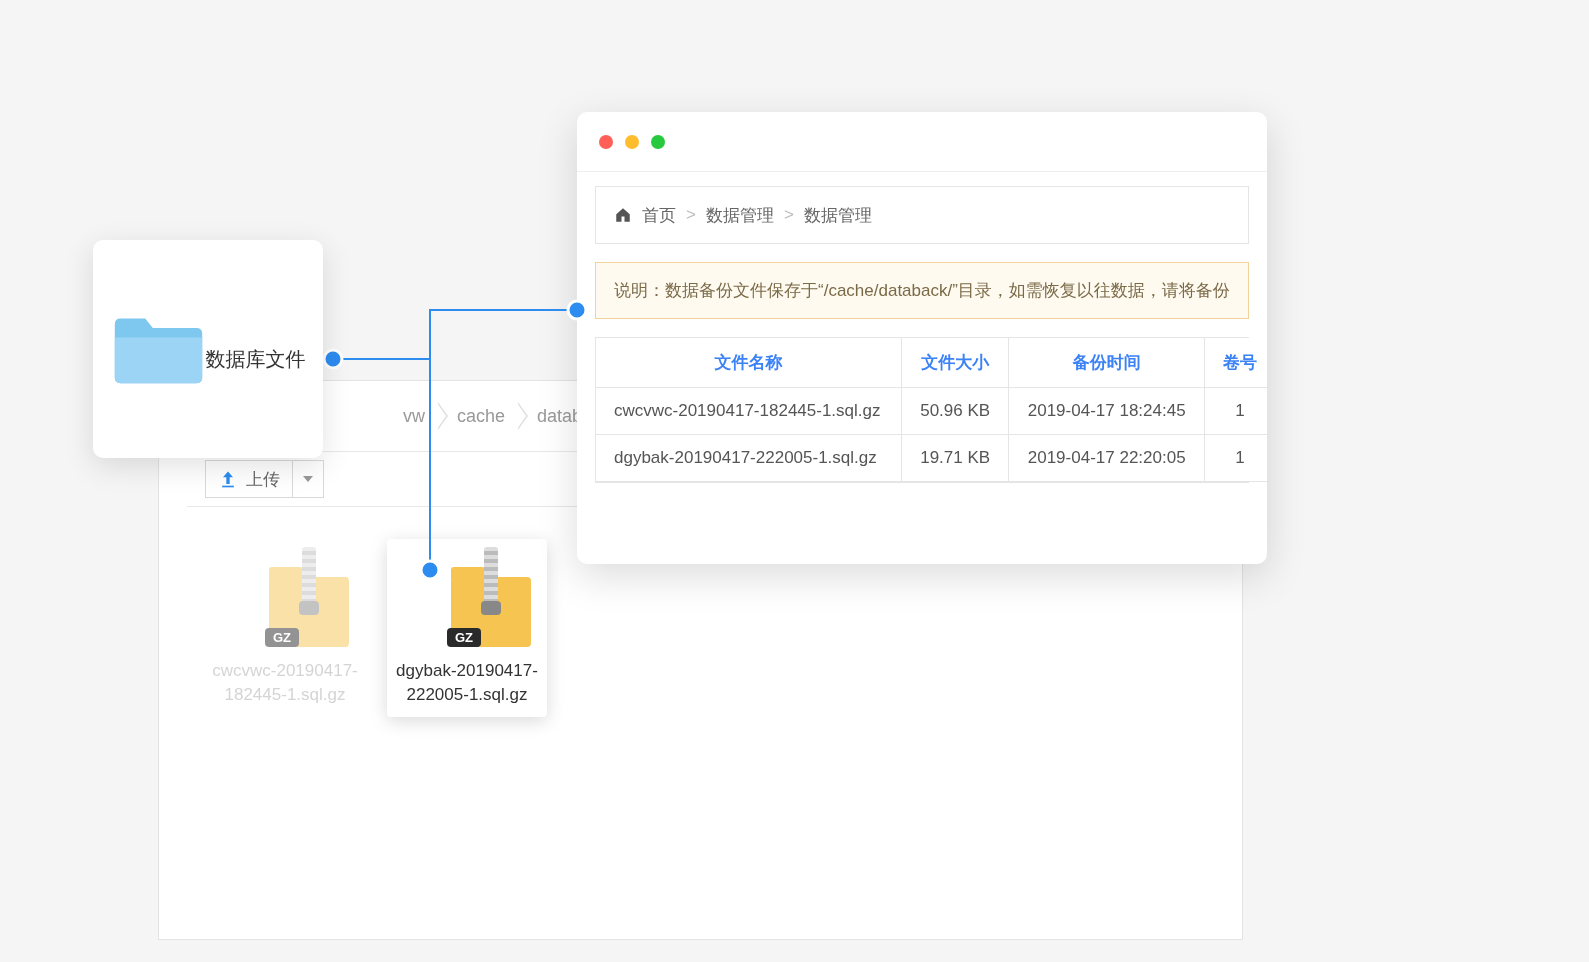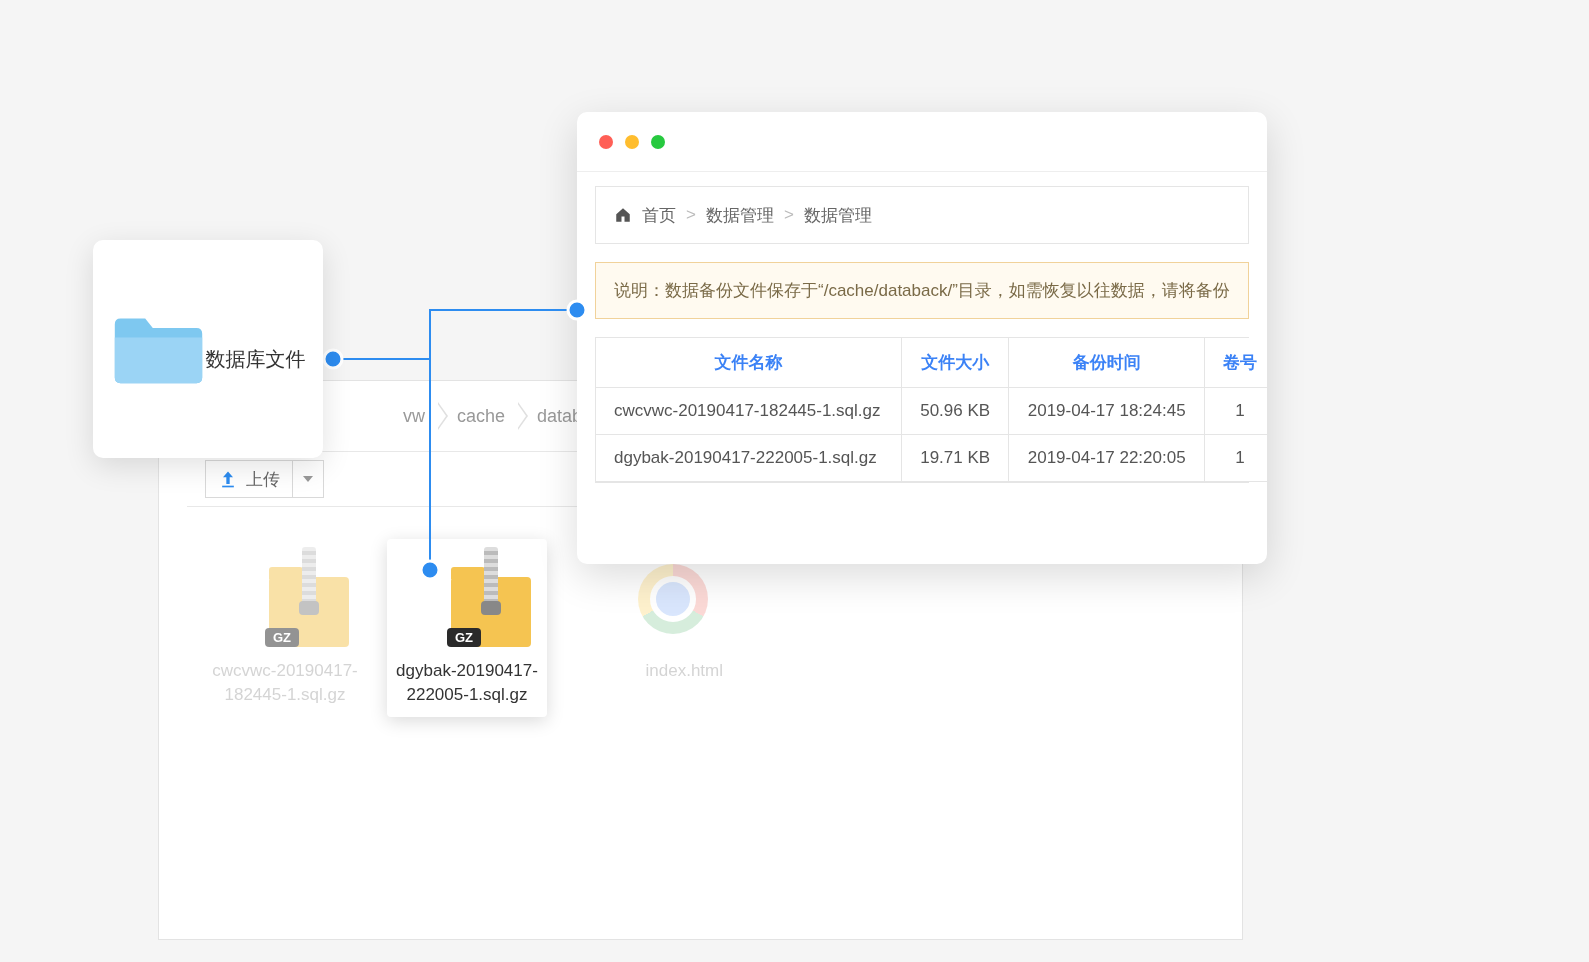--- a/index.html
+++ b/index.html
@@ -262,26 +262,20 @@
     </div>
     <div class="file-item selected">
       <div class="icon-wrap">
           <div class="gz-icon">
             <div class="gz-folder"></div>
             <div class="gz-zip"></div>
             <div class="gz-badge">GZ</div>
           </div>
         </div>
       <div class="file-name">dgybak-20190417-222005-1.sql.gz</div>
-    </div>
-    <div class="file-item dimmed">
-      <div class="icon-wrap">
-          <div class="chrome-icon"></div>
-        </div>
-      <div class="file-name">index.html</div>
     </div>
   </div>
 </div>
 
 <div class="browser-window">
   <div class="browser-titlebar">
     <div class="traffic-dot dot-red"></div>
     <div class="traffic-dot dot-yellow"></div>
     <div class="traffic-dot dot-green"></div>
   </div>

